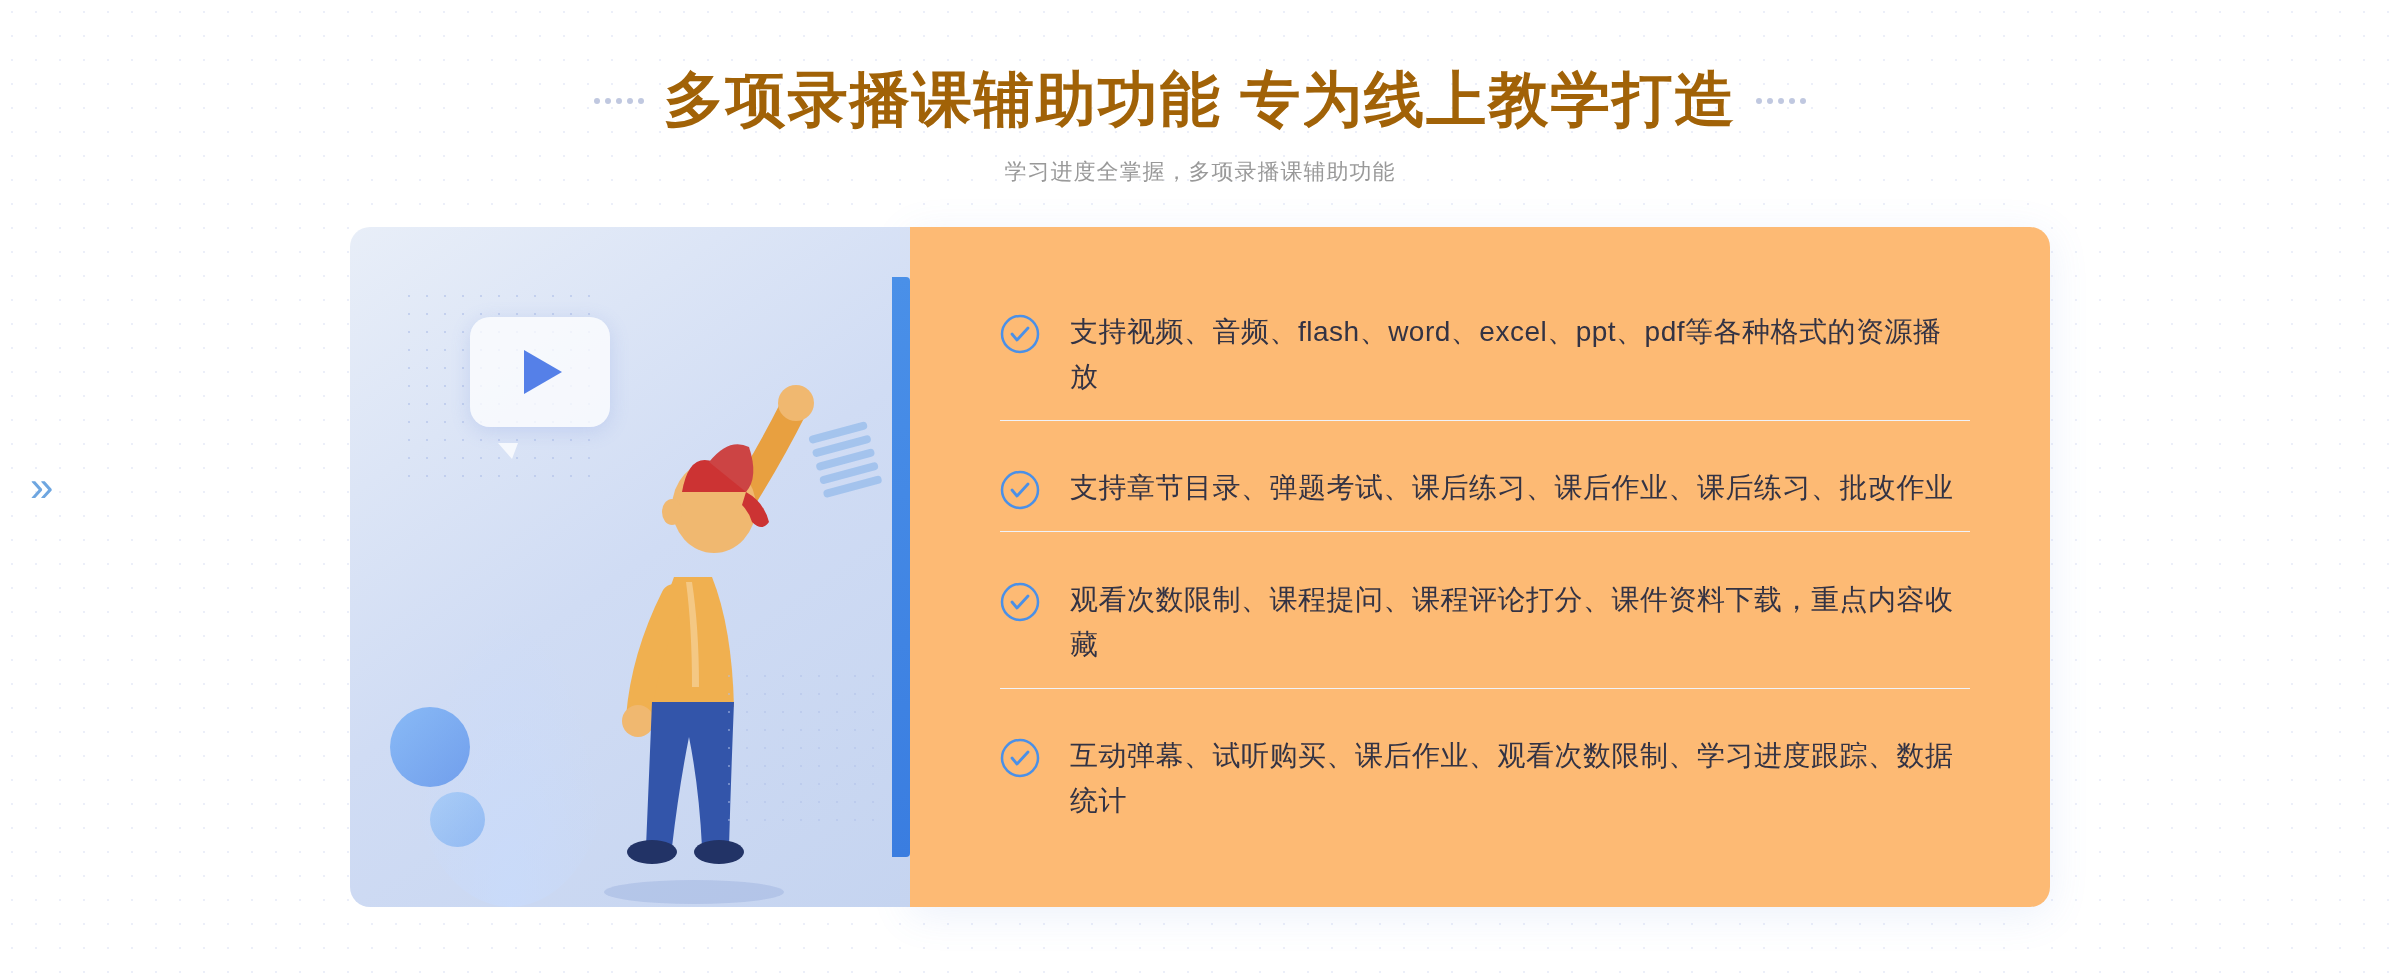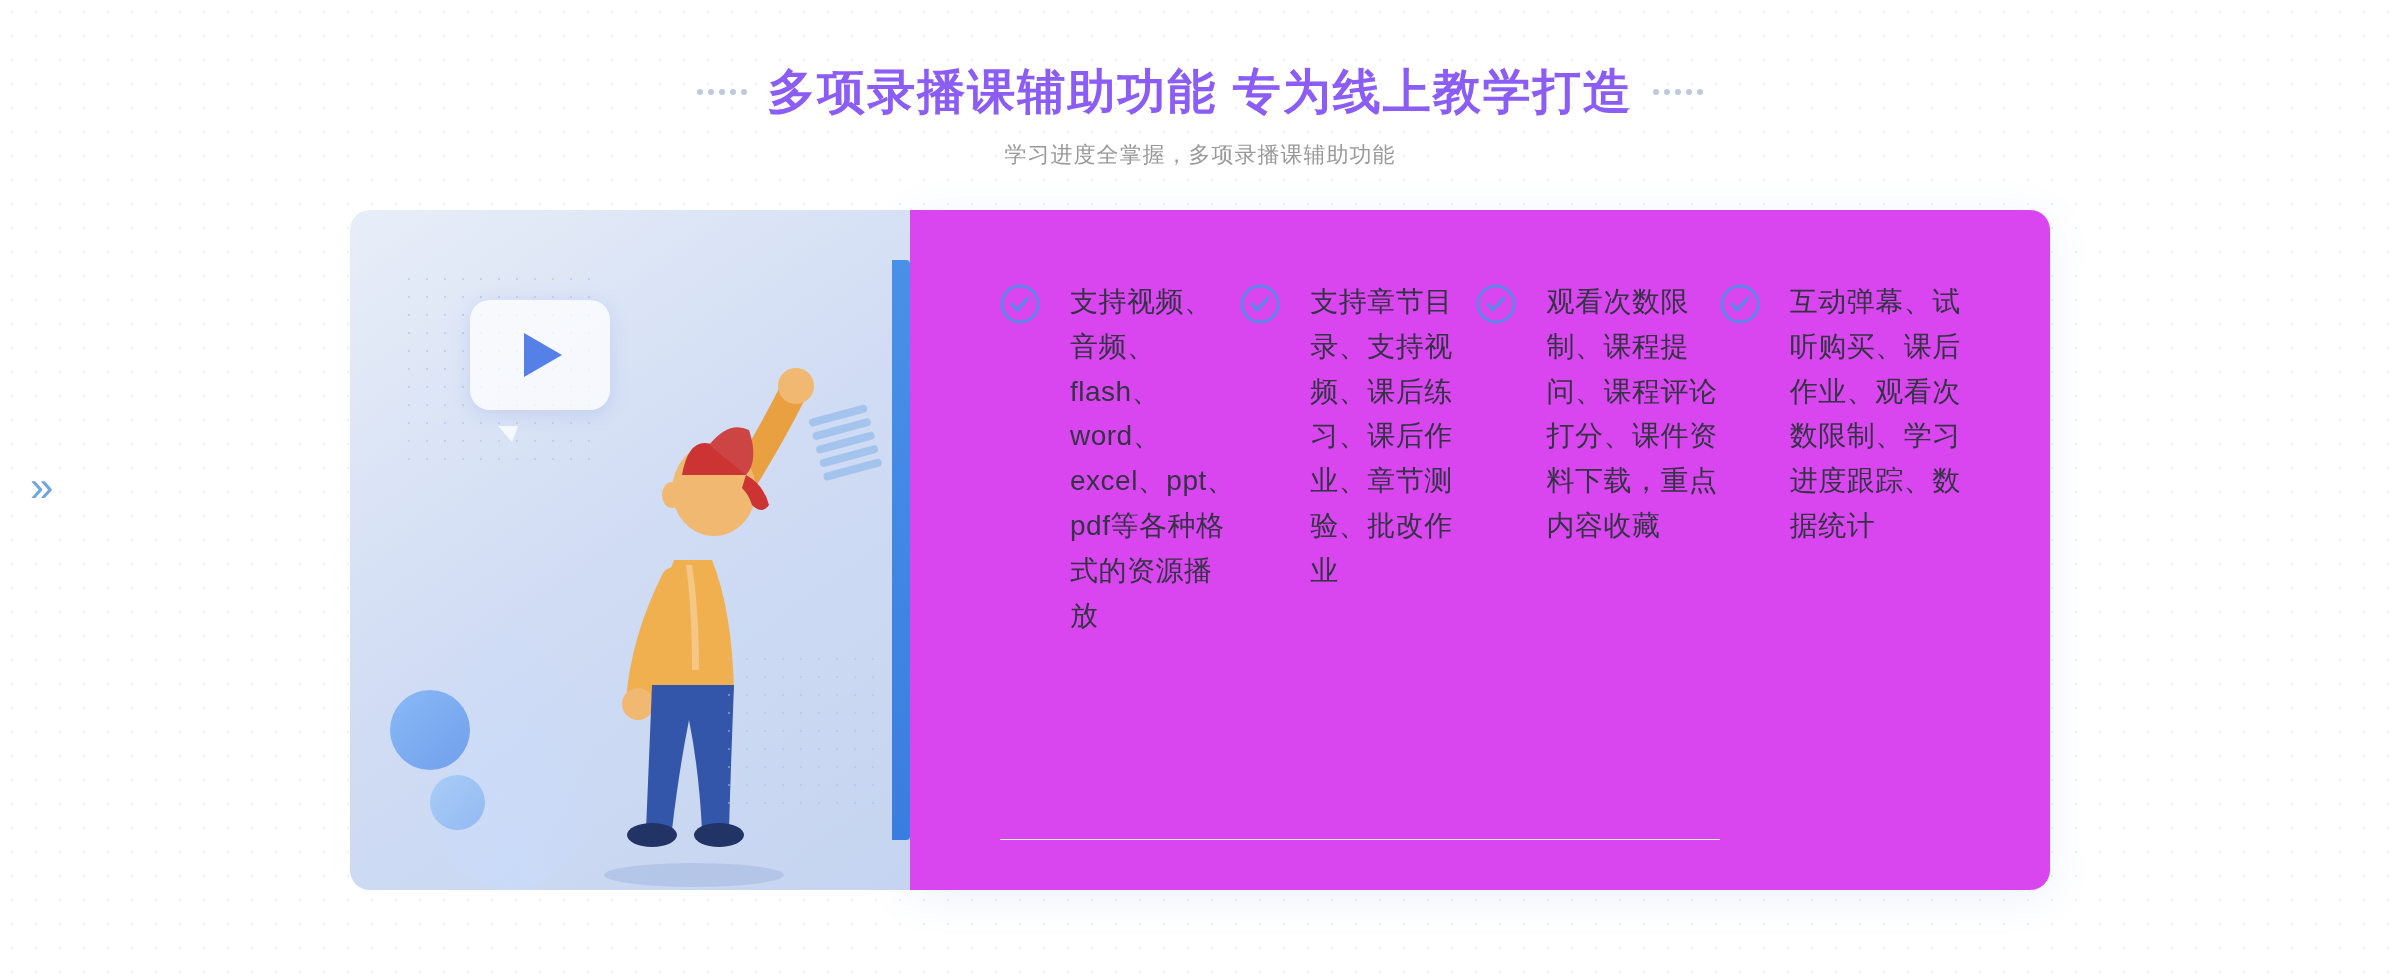--- a/index.html
+++ b/index.html
@@ -64,23 +64,23 @@
 
     .title-dots span {
       display: inline-block;
       width: 6px;
       height: 6px;
       background: #c0c8e0;
       border-radius: 50%;
     }
 
     .main-title {
-      font-size: 48px;
+      font-size: 60px;
       font-weight: 700;
-      color: #8b5cf6;
+      color: #a16207;
       letter-spacing: 2px;
     }
 
     .subtitle {
       font-size: 22px;
       color: #999999;
       letter-spacing: 1px;
     }
 
     .content-area {
@@ -230,25 +230,26 @@
       left: 60px;
       width: 200px;
       height: 300px;
       background: radial-gradient(ellipse at bottom, rgba(200,220,255,0.6) 0%, transparent 70%);
       border-radius: 50%;
     }
 
     
     .content-panel {
       flex: 1;
-      background: #d946ef;
+      background: #fdba74;
       border-radius: 0 20px 20px 0;
       padding: 50px 80px 50px 90px;
       box-shadow: 0 8px 40px rgba(100,140,220,0.12);
       display: flex;
+      flex-direction: column;
       justify-content: space-around;
       min-height: 680px;
     }
 
     .feature-item {
       display: flex;
       align-items: flex-start;
       gap: 30px;
       padding: 20px 0;
       border-bottom: 1px solid #f0f3f9;
@@ -400,21 +401,21 @@
         <span class="feature-text">支持视频、音频、flash、word、excel、ppt、pdf等各种格式的资源播放</span>
       </div>
 
       <div class="feature-item">
         <div class="check-icon">
           <svg viewBox="0 0 40 40" xmlns="http://www.w3.org/2000/svg">
             <circle cx="20" cy="20" r="18" fill="none" stroke="#4a90e8" stroke-width="2.5"></circle>
             <polyline points="12,20 17,26 28,14" fill="none" stroke="#4a90e8" stroke-width="2.8" stroke-linecap="round" stroke-linejoin="round"></polyline>
           </svg>
         </div>
-        <span class="feature-text">支持章节目录、支持视频、课后练习、课后作业、章节测验、批改作业</span>
+        <span class="feature-text">支持章节目录、弹题考试、课后练习、课后作业、课后练习、批改作业</span>
       </div>
 
       <div class="feature-item">
         <div class="check-icon">
           <svg viewBox="0 0 40 40" xmlns="http://www.w3.org/2000/svg">
             <circle cx="20" cy="20" r="18" fill="none" stroke="#4a90e8" stroke-width="2.5"></circle>
             <polyline points="12,20 17,26 28,14" fill="none" stroke="#4a90e8" stroke-width="2.8" stroke-linecap="round" stroke-linejoin="round"></polyline>
           </svg>
         </div>
         <span class="feature-text">观看次数限制、课程提问、课程评论打分、课件资料下载，重点内容收藏</span>

